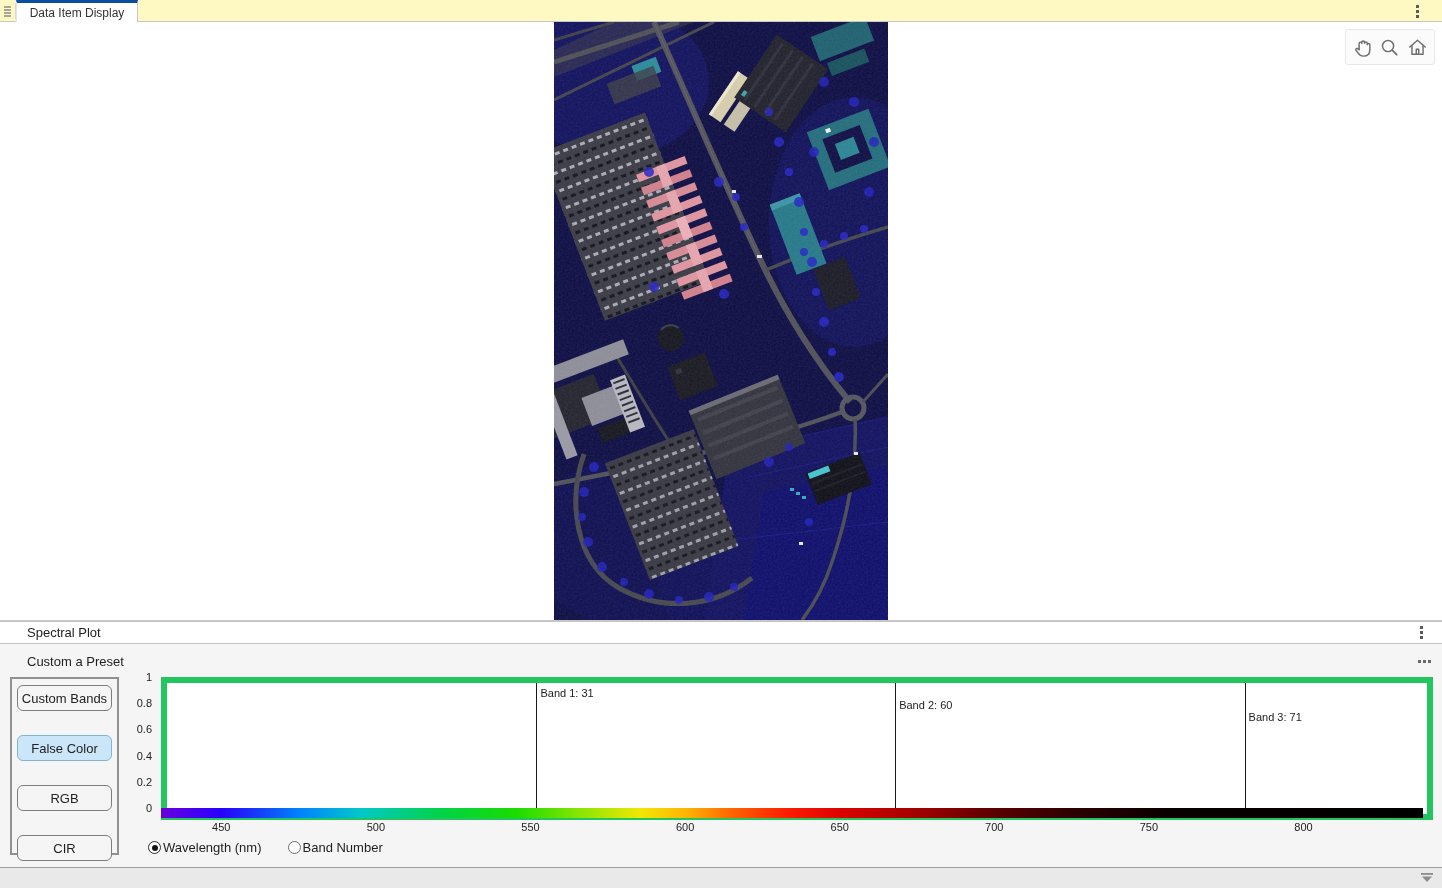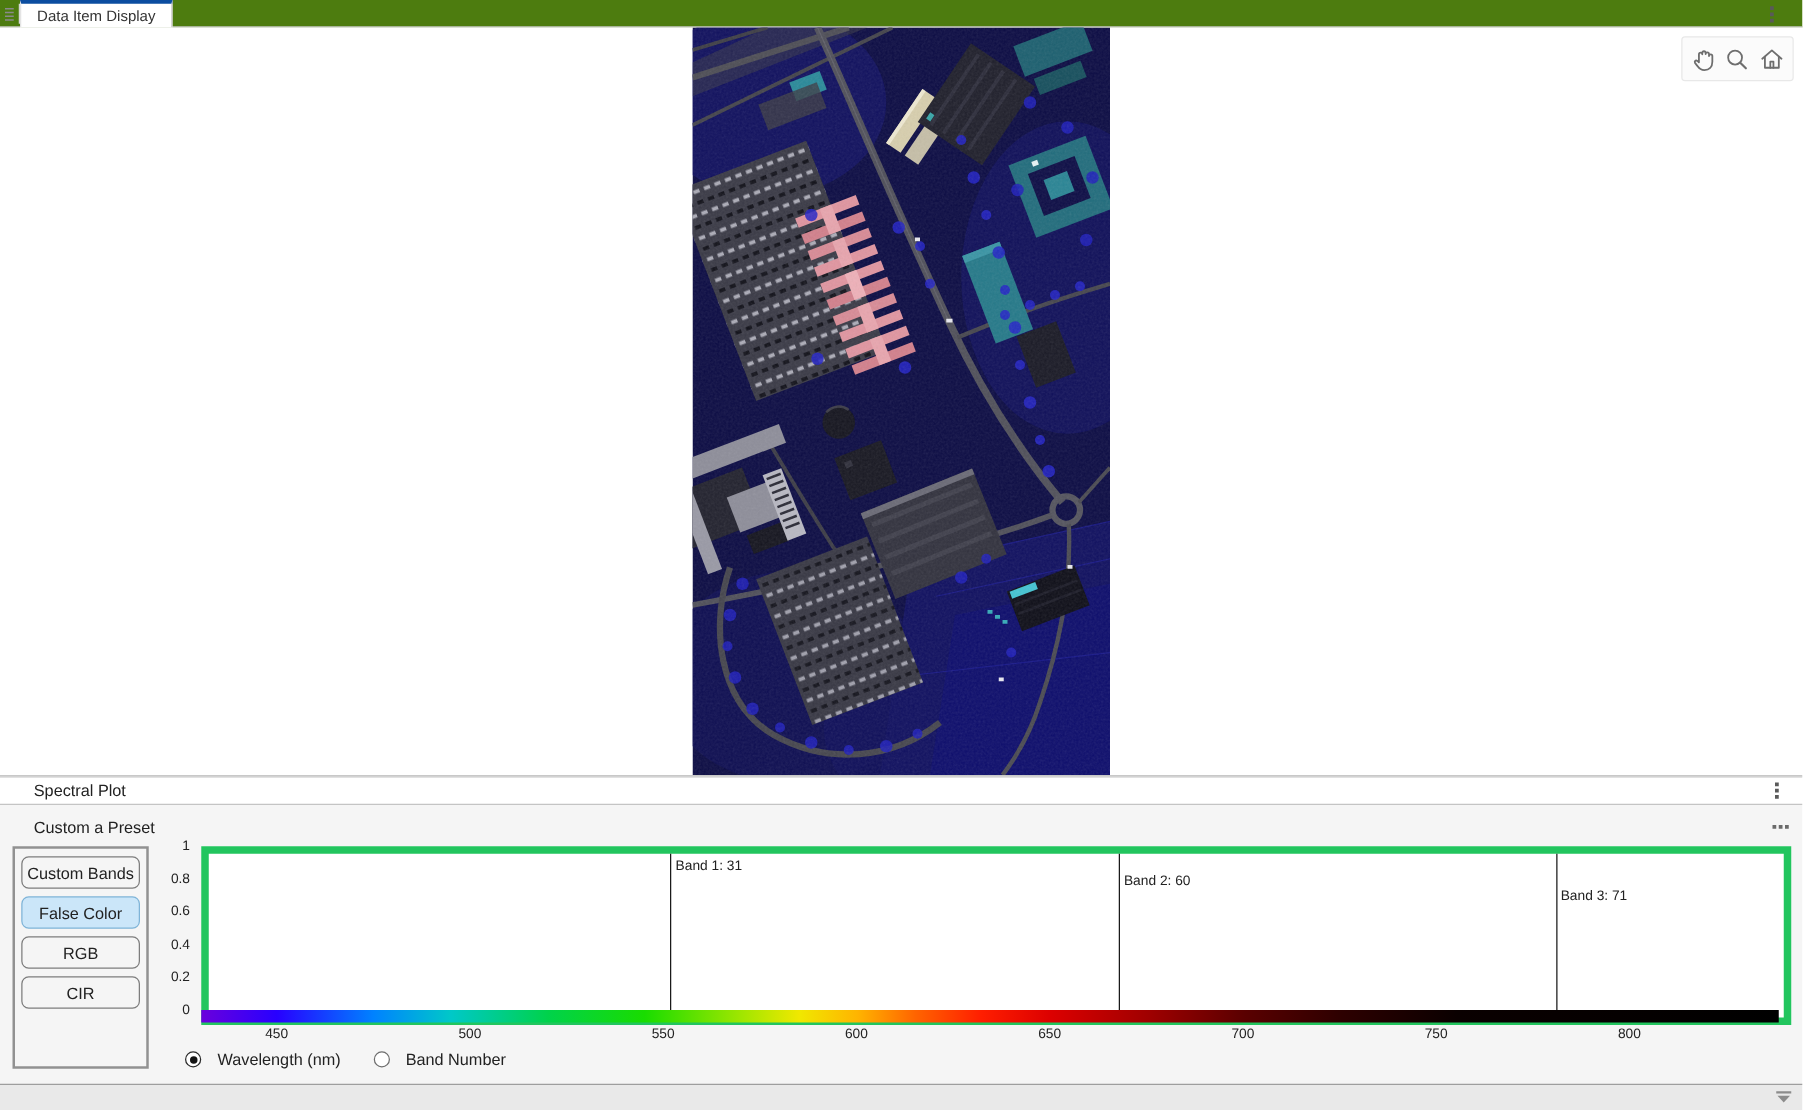--- a/index.html
+++ b/index.html
@@ -1,21 +1,21 @@
 <!DOCTYPE html>
 <html><head>
 <meta charset="utf-8">
 <style>
   html,body{margin:0;padding:0;overflow:hidden;}
   body{width:1442px;height:888px;position:relative;background:#fff;
        font-family:"Liberation Sans",sans-serif;color:#333;}
   svg{display:block;}
 
   
-  .tabbar{position:absolute;top:0;left:0;right:0;height:22px;background:#4d7c0f;
+  .tabbar{position:absolute;top:0;left:0;right:0;height:22px;background:#fef9c3;
           border-bottom:1px solid #c8c8c8;box-sizing:border-box;}
   .tablist-btn{position:absolute;left:2px;top:3px;width:13px;height:16px;border-right:1px solid #d8d8d8;}
   .tab{position:absolute;left:16px;top:0;width:122px;height:22px;box-sizing:border-box;
        background:#fff;border-top:3px solid #0b4da0;border-right:1px solid #c8c8c8;border-left:1px solid #e4e4e4;
        display:flex;align-items:center;justify-content:center;font-size:12px;color:#333;}
   .vdots{position:absolute;width:3px;height:3px;background:#5a5a5a;
          box-shadow:0 5px 0 #5a5a5a,0 10px 0 #5a5a5a;}
   .tab-overflow{position:absolute;right:18px;top:4px;width:12px;height:16px;}
   .tab-overflow .vdots{left:4px;top:1px;}
 
@@ -32,39 +32,39 @@
   
   .spectral-header{position:absolute;top:621px;left:0;right:0;height:21px;background:#fff;
                    border-top:1px solid #c4c4c4;border-bottom:1px solid #c4c4c4;}
   .spectral-title{position:absolute;left:27px;top:0;line-height:21px;font-size:13px;color:#222;}
   .spectral-overflow{position:absolute;right:14px;top:3px;width:12px;height:16px;}
   .spectral-overflow .vdots{left:4px;top:1px;}
 
   .spectral-panel{position:absolute;top:644px;left:0;right:0;height:223px;background:#f5f5f5;}
   .preset-label{position:absolute;left:27px;top:10px;font-size:13px;color:#222;}
   .preset-box{position:absolute;left:10px;top:33px;width:109px;height:178px;box-sizing:border-box;
-              border:2px solid #919191;display:flex;flex-direction:column;gap:6px;padding:6px 5px;}
+              border:2px solid #919191;display:flex;flex-direction:column;gap:24px;padding:6px 5px;}
   .preset-btn{height:24px;flex:0 0 24px;border:1px solid #7d7d7d;border-radius:6px;background:#f5f5f5;
               font-size:13px;color:#222;display:flex;align-items:center;justify-content:center;}
   .preset-btn.selected{background:#cbe6f9;border-color:#7fb4d8;}
   .hdots{position:absolute;right:21px;top:16px;width:3px;height:3px;background:#6a6a6a;
          box-shadow:5px 0 0 #6a6a6a,10px 0 0 #6a6a6a;}
 
   .plot{position:absolute;left:161px;top:33px;width:1260px;height:131px;background:#fff;
         border:6px solid #22c55e;}
   .ytick-col{position:absolute;left:126px;top:33px;width:30px;height:131px;}
   .ytick{position:absolute;right:4px;transform:translateY(-50%);font-size:11px;color:#222;}
   .marker{position:absolute;top:0;bottom:0;width:1px;background:#1a1a1a;}
   .marker-label{position:absolute;left:0;padding-left:4px;font-size:11px;color:#222;white-space:nowrap;}
   .colorbar{position:absolute;left:161px;top:164px;width:1262px;height:10px;}
   .xtick-row{position:absolute;left:161px;top:177px;width:1260px;height:14px;}
   .xtick{position:absolute;transform:translateX(-50%);font-size:11px;color:#222;}
 
   .unit-row{position:absolute;left:148px;top:196px;display:flex;align-items:center;gap:26px;font-size:13px;color:#222;}
-  .radio-opt{display:flex;align-items:center;gap:13px;}
+  .radio-opt{display:flex;align-items:center;gap:2px;}
   .radio{width:13px;height:13px;border:1px solid #6e6e6e;border-radius:50%;background:#fff;
          box-sizing:border-box;position:relative;flex:0 0 13px;}
   .radio.checked{border-color:#2a2a2a;}
   .radio.checked::after{content:"";position:absolute;left:2.5px;top:2.5px;width:6px;height:6px;
                         border-radius:50%;background:#141414;}
 
   
   .statusbar{position:absolute;top:867px;left:0;right:0;height:21px;background:#e9e9e9;
              border-top:1px solid #9e9e9e;box-sizing:content-box;}
   .collapse-btn{position:absolute;right:8px;top:4px;width:14px;height:12px;}

